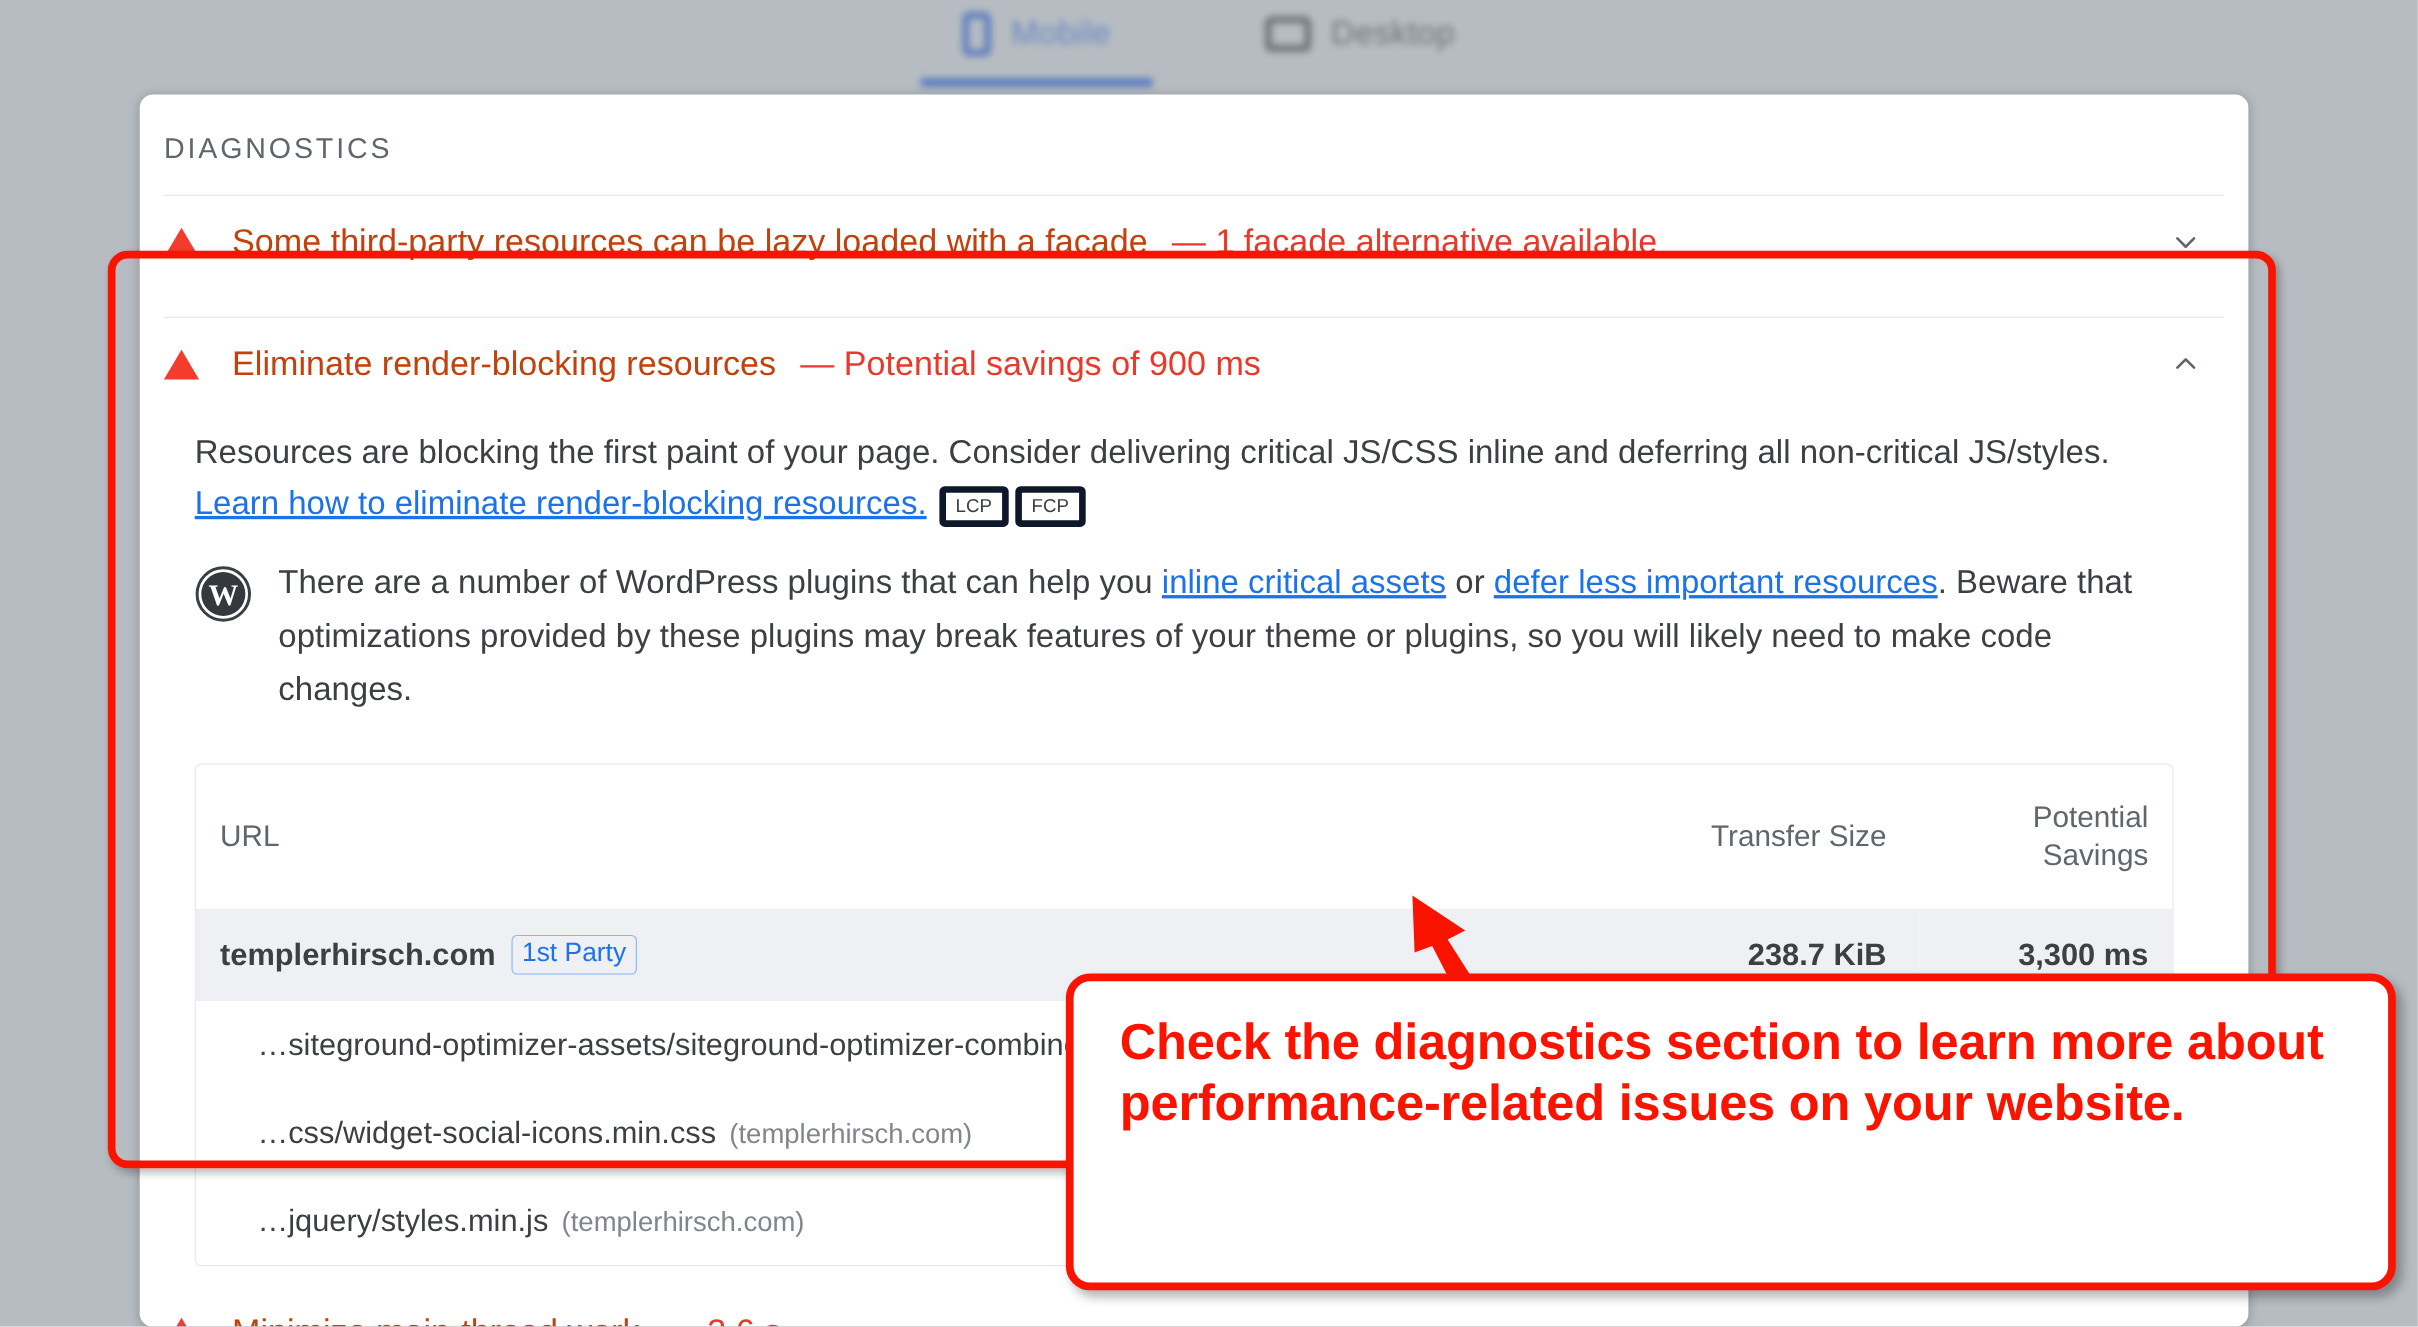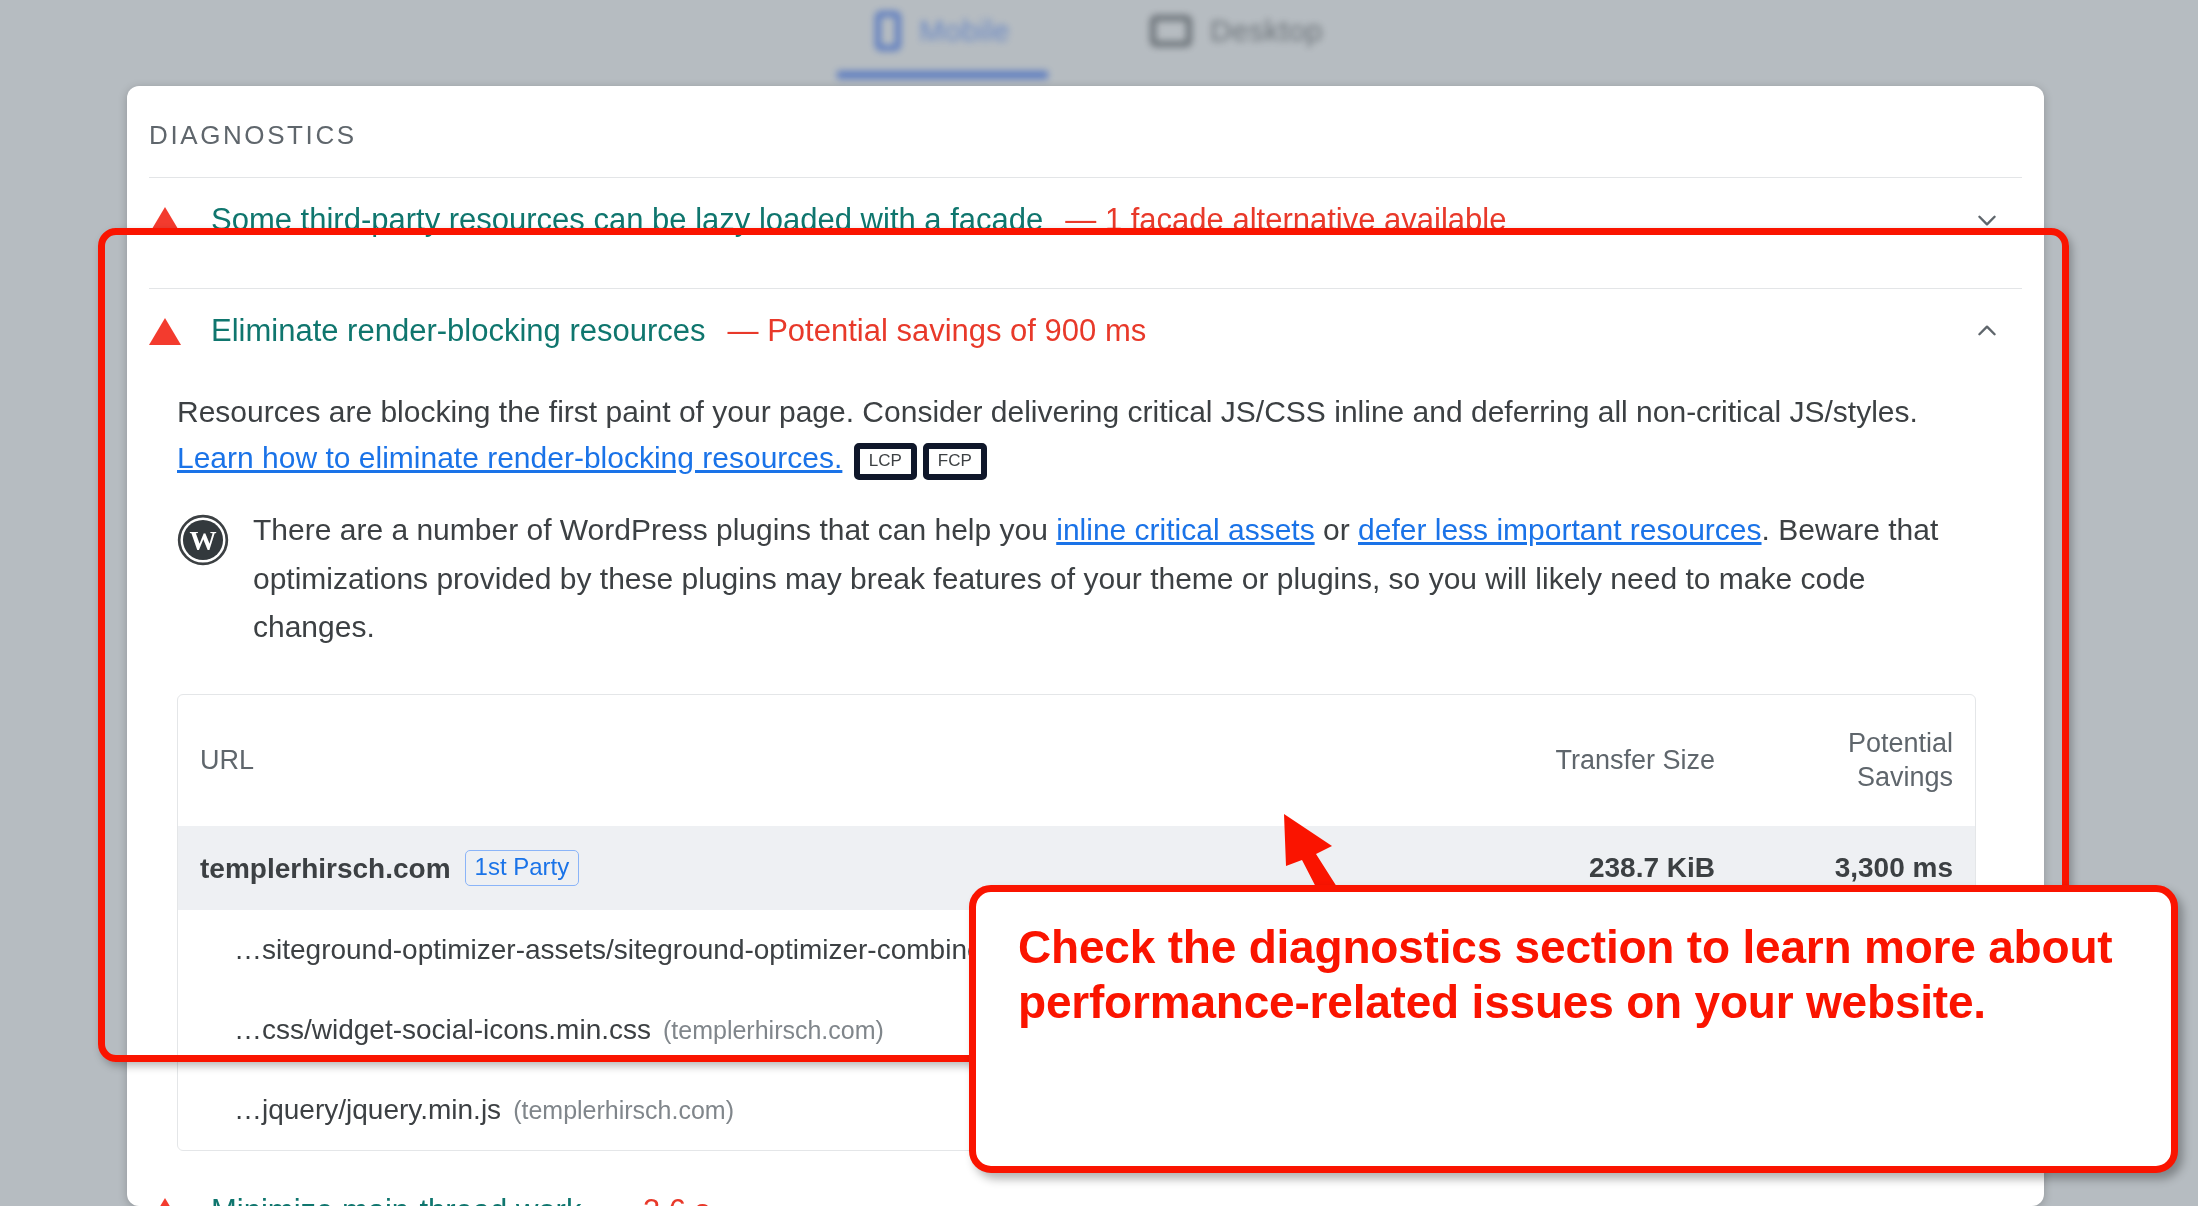--- a/index.html
+++ b/index.html
@@ -49,21 +49,21 @@
     position:relative;
     display:flex; align-items:center;
     height:84px; padding:0 40px 0 22px;
   }
   .warn-tri {
     width:0; height:0; flex:none;
     border-left:16px solid transparent; border-right:16px solid transparent;
     border-bottom:27px solid #f33b2e;
     margin-right:30px;
   }
-  .audit-title { font-size:31px; color:#0f766e; }
+  .audit-title { font-size:31px; color:#c2410c; }
   .audit-meta  { font-size:31px; color:#e8392a; margin-left:22px; }
   .chev {
     position:absolute; right:44px; top:50%; transform:translateY(-50%);
     width:26px; height:26px; color:#5f666c;
   }
 
   
   .panel { padding:0 40px 0 22px; }
   .desc {
     font-size:30px; line-height:1.52; color:#3c4043;
@@ -216,21 +216,21 @@
           </tr>
           <tr>
             <td class="url sub">
               <span>…css/widget-social-icons.min.css</span><span class="host">(templerhirsch.com)</span>
             </td>
             <td class="num"></td>
             <td class="num2"></td>
           </tr>
           <tr>
             <td class="url sub">
-              <span>…jquery/jquery.min.js</span><span class="host">(templerhirsch.com)</span>
+              <span>…jquery/styles.min.js</span><span class="host">(templerhirsch.com)</span>
             </td>
             <td class="num"></td>
             <td class="num2"></td>
           </tr>
         </tbody>
       </table>
     </div>
   </div>
 
   <div class="audit-row" style="margin-top:18px">

